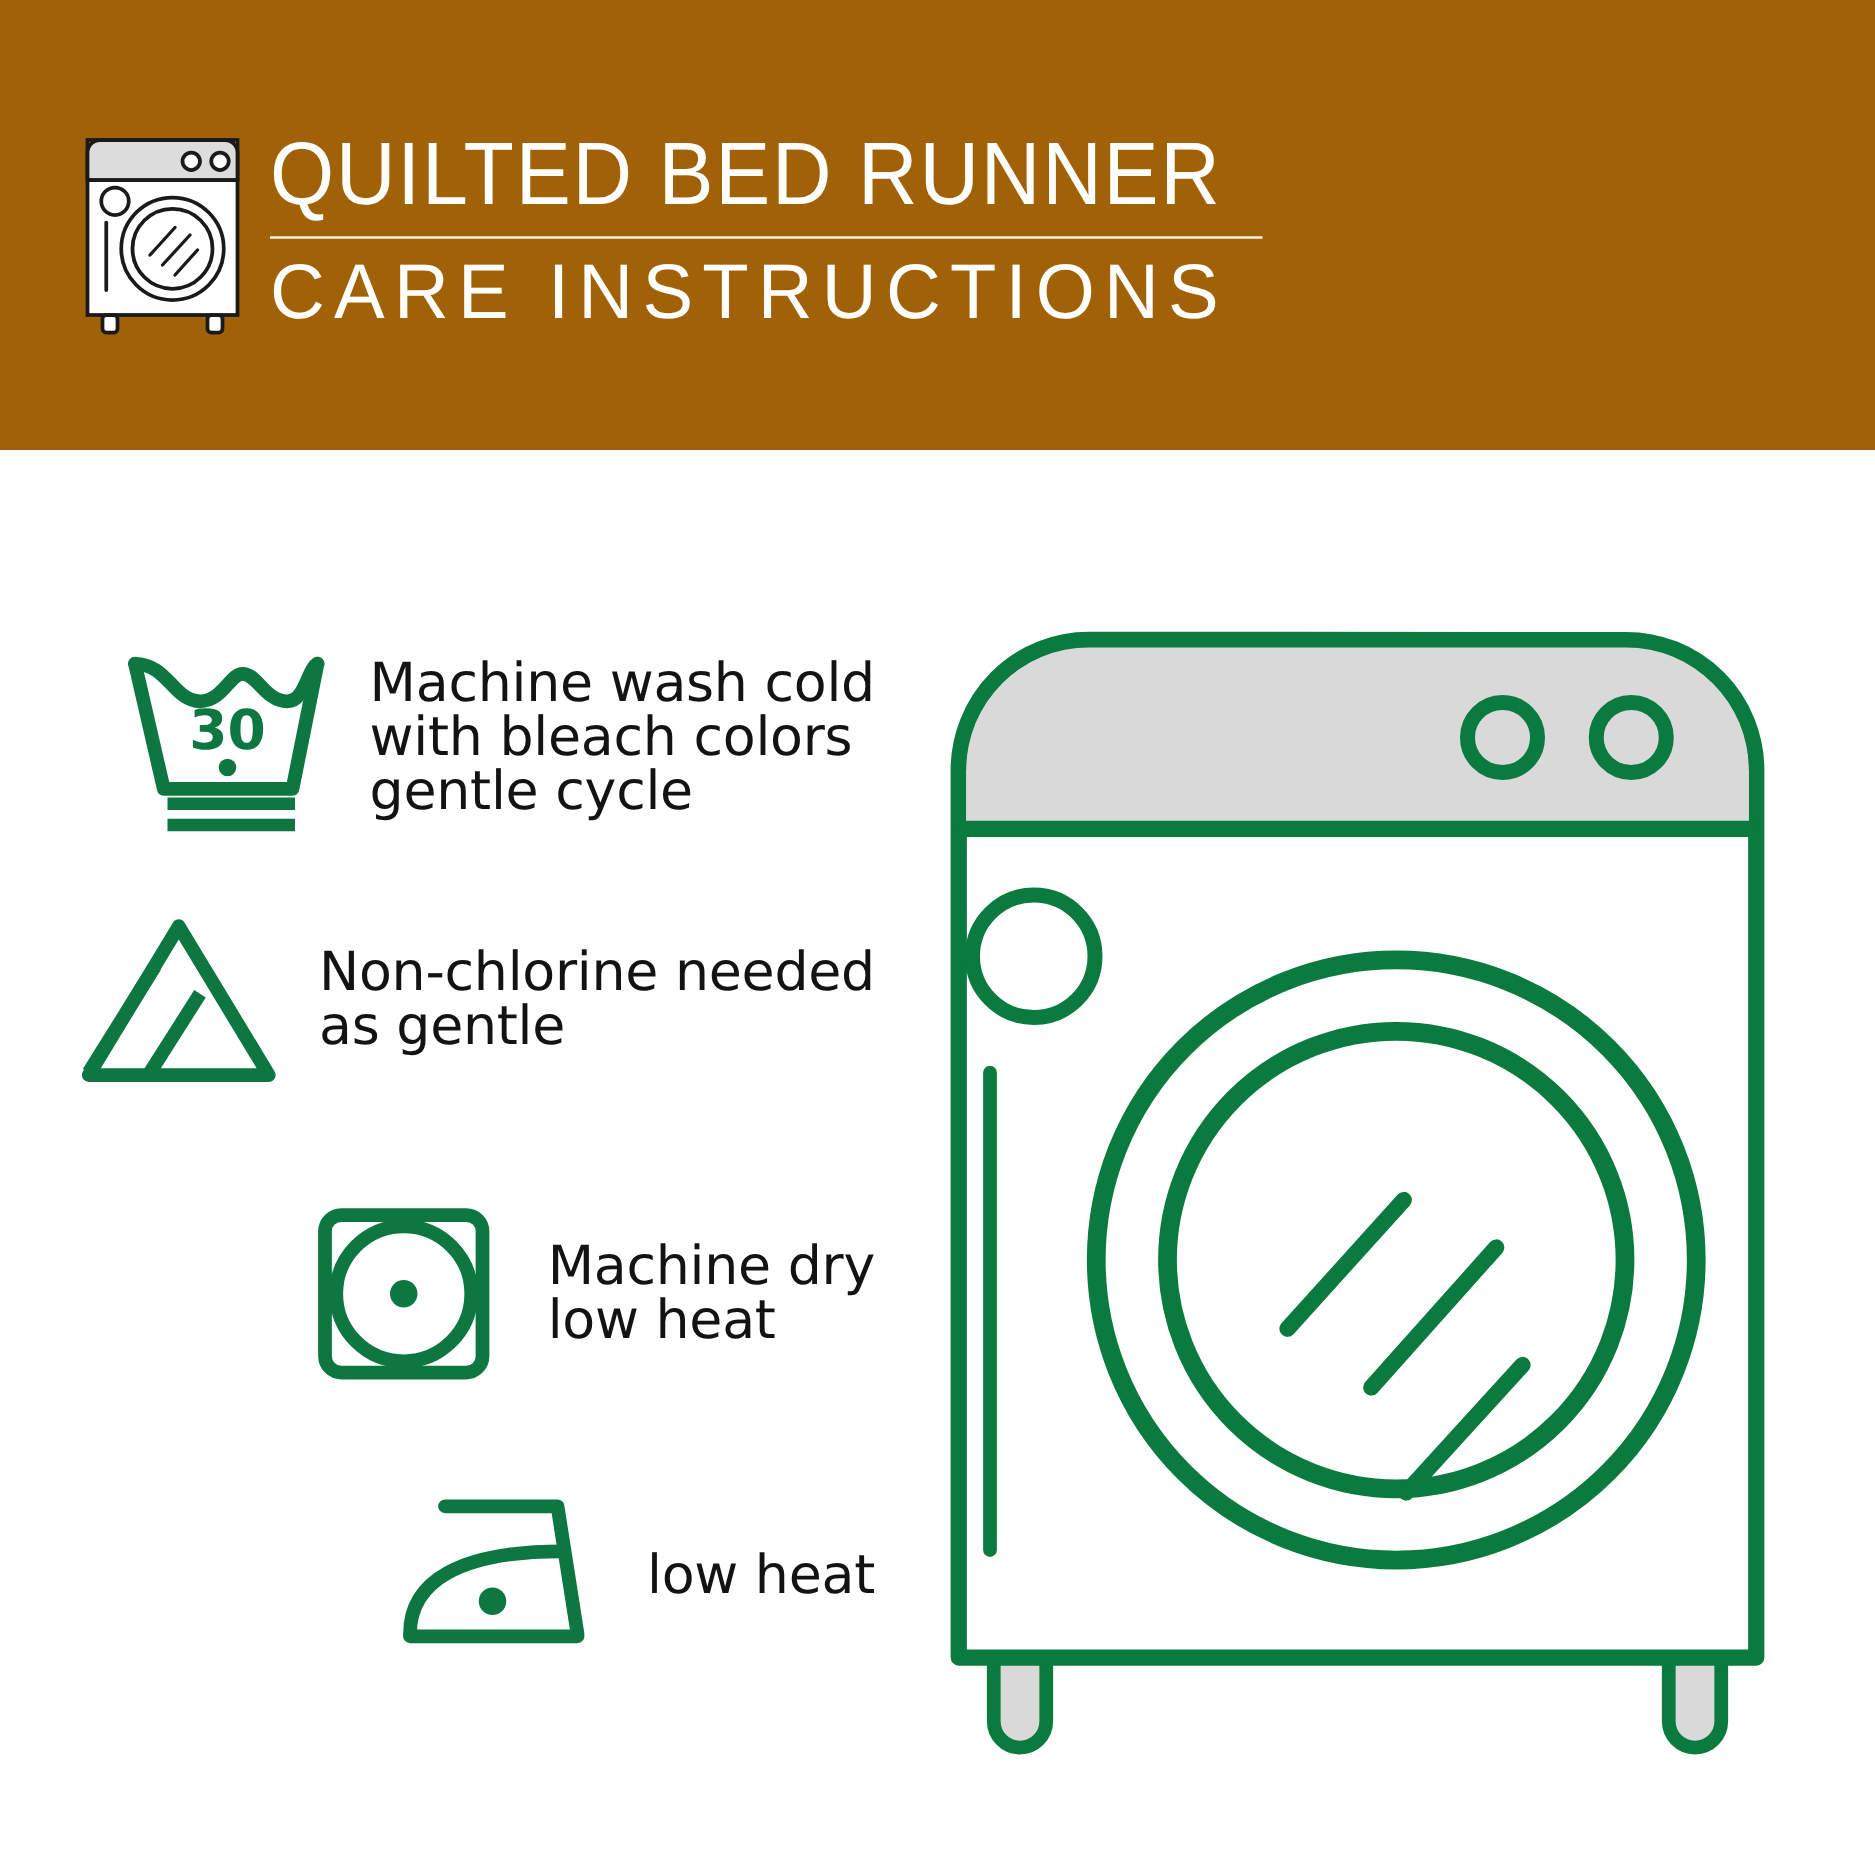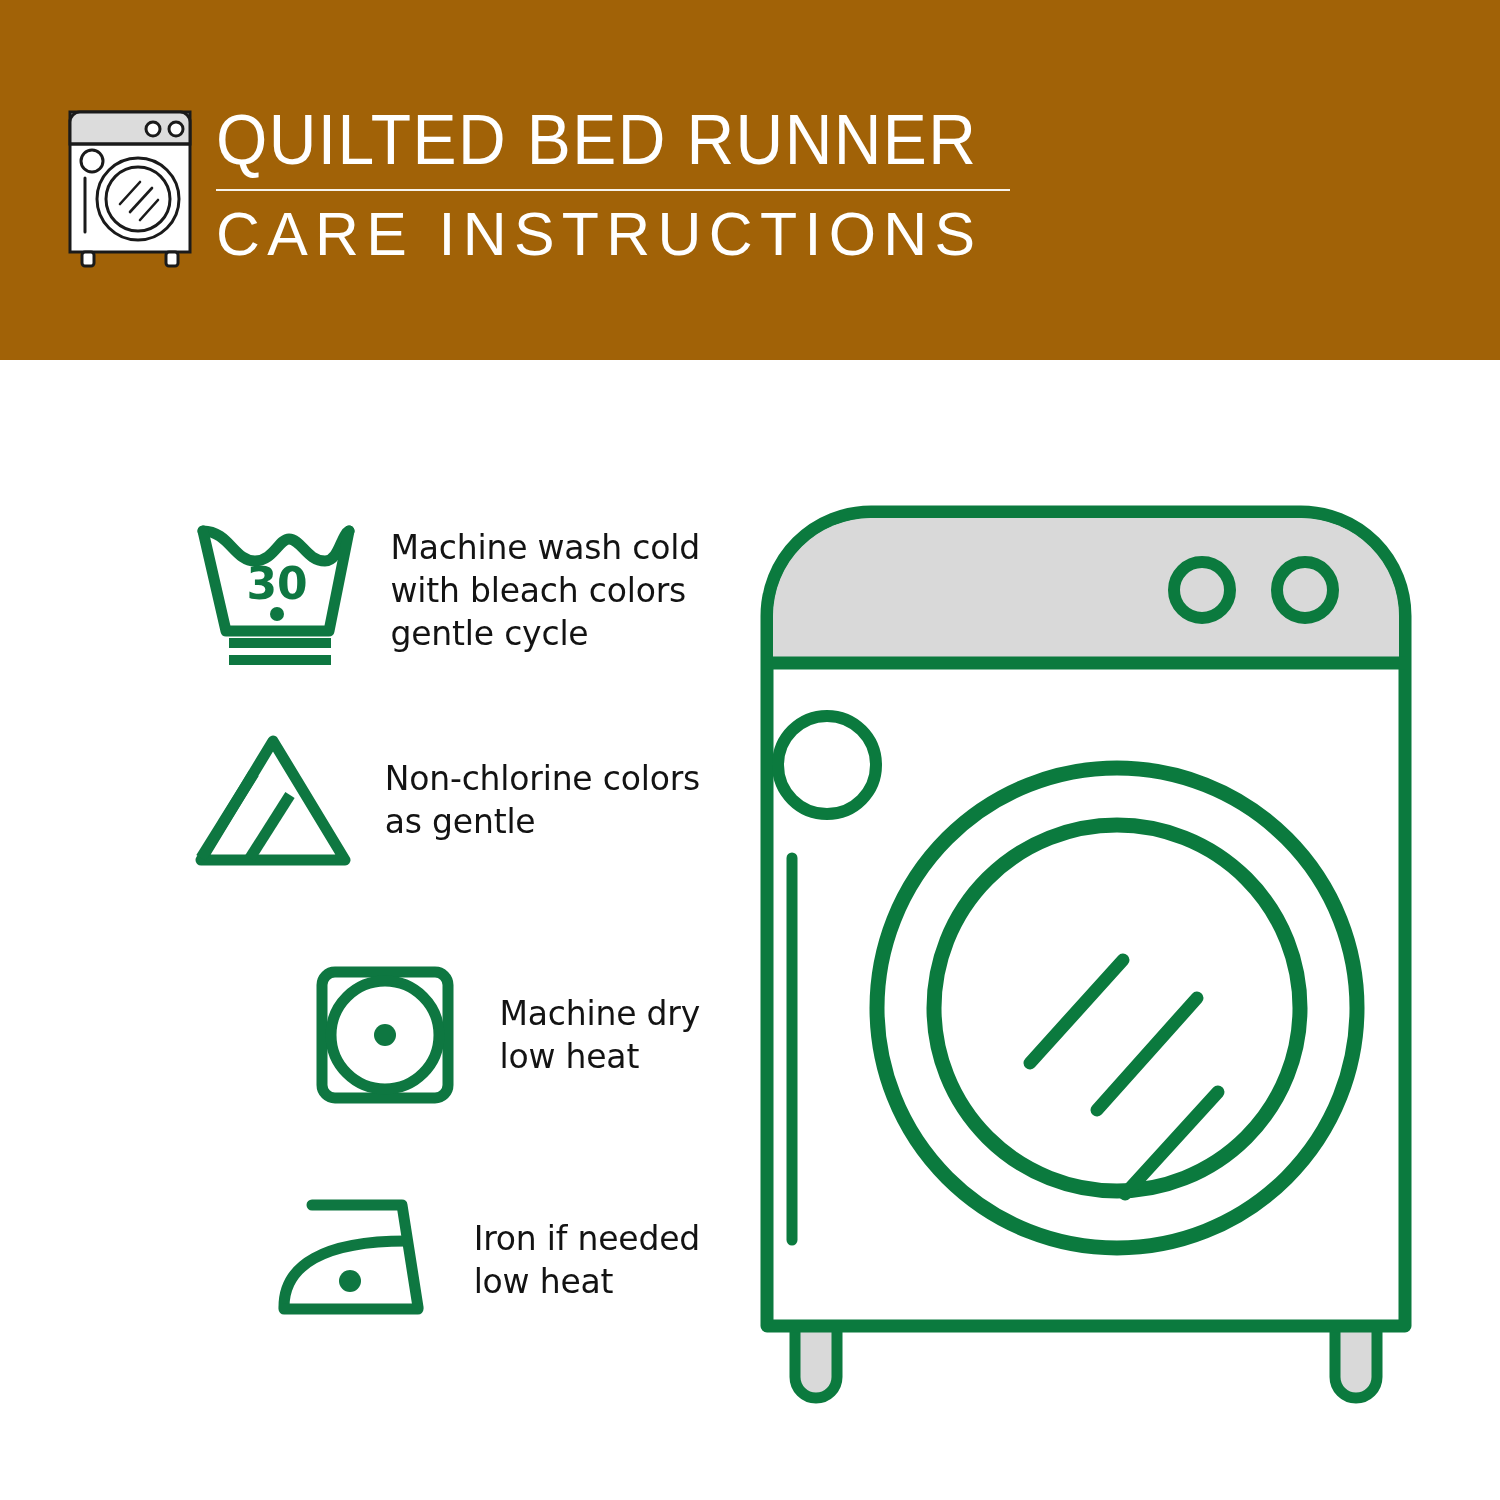--- a/index.html
+++ b/index.html
@@ -95,21 +95,21 @@
     min-width: 180px;
     height: 150px;
     display: flex;
     align-items: center;
     justify-content: center;
     margin-left: 60px;
   }
   .care-text {
     color: #131313;
     font-family: "DejaVu Sans", "Liberation Sans", sans-serif;
-    font-size: 33px;
+    font-size: 43px;
     line-height: 43px;
     font-weight: 400;
     margin-left: 22px;
     letter-spacing: -0.2px;
   }
   .care-text div { white-space: nowrap; }
 
   
   #washer-illustration {
     position: absolute;
@@ -184,21 +184,21 @@
 
   <div class="care-row care-row-1">
     <div class="care-symbol">
       <svg viewBox="0 0 180 150" width="180" height="150" xmlns="http://www.w3.org/2000/svg">
         <path d="M90 16 L 162 135 L 18 135 Z" fill="none" stroke="#0E7741" stroke-width="11" stroke-linejoin="round"></path>
         <line x1="71" y1="48" x2="18" y2="133" stroke="#0E7741" stroke-width="11" stroke-linecap="butt"></line>
         <line x1="107" y1="70" x2="67" y2="133" stroke="#0E7741" stroke-width="11" stroke-linecap="butt"></line>
       </svg>
     </div>
     <div class="care-text">
-      <div>Non-chlorine colors</div>
+      <div>Non-chlorine needed</div>
       <div>as gentle</div>
     </div>
   </div>
 
   <div class="care-row care-row-2">
     <div class="care-symbol">
       <svg viewBox="0 0 180 150" width="180" height="150" xmlns="http://www.w3.org/2000/svg">
         <rect x="24" y="12" width="126" height="126" rx="13" fill="none" stroke="#0E7741" stroke-width="11"></rect>
         <circle cx="87" cy="75" r="54" fill="none" stroke="#0E7741" stroke-width="11"></circle>
         <circle cx="87" cy="75" r="11" fill="#0E7741"></circle>
@@ -216,21 +216,20 @@
 
         <path d="M40 20 H 130 L 146 122" fill="none" stroke="#0E7741" stroke-width="11" stroke-linecap="round" stroke-linejoin="round"></path>
 
         <path d="M12 122 C 12 80, 52 56, 134 56" fill="none" stroke="#0E7741" stroke-width="11" stroke-linecap="round"></path>
         <line x1="12" y1="124" x2="146" y2="124" stroke="#0E7741" stroke-width="11" stroke-linecap="round"></line>
 
         <circle cx="78" cy="96" r="11" fill="#0E7741"></circle>
       </svg>
     </div>
     <div class="care-text">
-      <div>Iron if needed</div>
       <div>low heat</div>
     </div>
   </div>
 
 </div>
 
 <div id="washer-illustration">
   <svg viewBox="0 0 730 950" width="730" height="950" xmlns="http://www.w3.org/2000/svg">
 
     <g>

